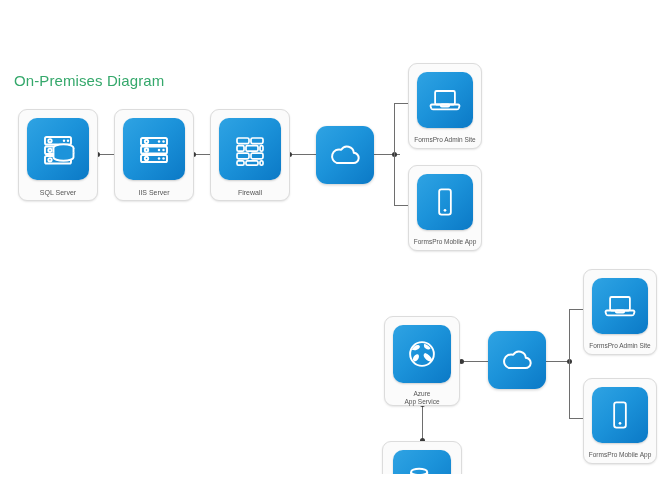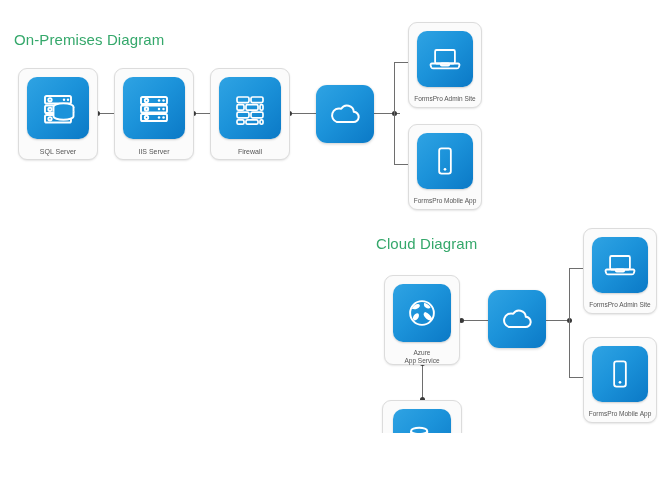--- a/index.html
+++ b/index.html
@@ -9,20 +9,21 @@
   }
   body {
     font-family: "Liberation Sans", sans-serif;
   }
   #canvas {
     position: relative;
     width: 670px;
     height: 433px;
     background: #ffffff;
     overflow: hidden;
+    margin-top: 41px;
   }
 
   
   .section-title {
     position: absolute;
     font-family: "Liberation Sans", sans-serif;
     font-size: 15px;
     font-weight: 400;
     color: #35a86b;
     letter-spacing: 0.1px;
@@ -206,21 +207,20 @@
   <div class="node" style="left:408px; top:124px; width:74px; height:86px; padding-top:8px;">
     <div class="tile" style="width:56px; height:56px;">
       <svg width="36" height="36" viewBox="0 0 40 40" aria-hidden="true">
         <rect x="13.5" y="6" width="13" height="28" rx="2.6" fill="none" stroke="#ffffff" stroke-width="2"></rect>
         <circle cx="20" cy="29.2" r="1.5" fill="#ffffff"></circle>
       </svg>
     </div>
     <div class="node-label" style="font-size:6.5px; margin-top:8px;">FormsPro Mobile App</div>
   </div>
 
-  <div class="section-title" style="left:376px; top:235px;">Cloud Diagram</div>
 
   <div class="conn h" style="left:462px; top:320px; width:26px;"></div>
   <div class="dot" style="left:459px; top:318px;"></div>
 
   <div class="conn v" style="left:422px; top:364px; height:36px;"></div>
   <div class="dot" style="left:420px; top:361px;"></div>
   <div class="dot" style="left:420px; top:397px;"></div>
 
   <div class="conn h" style="left:546px; top:320px; width:26px;"></div>
   <div class="dot" style="left:567px; top:318px;"></div>

